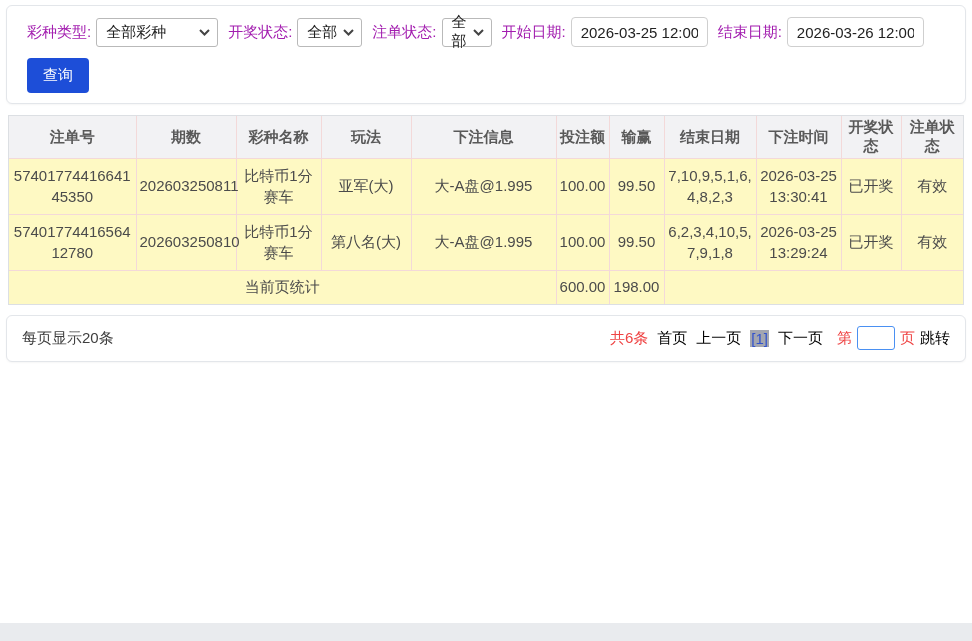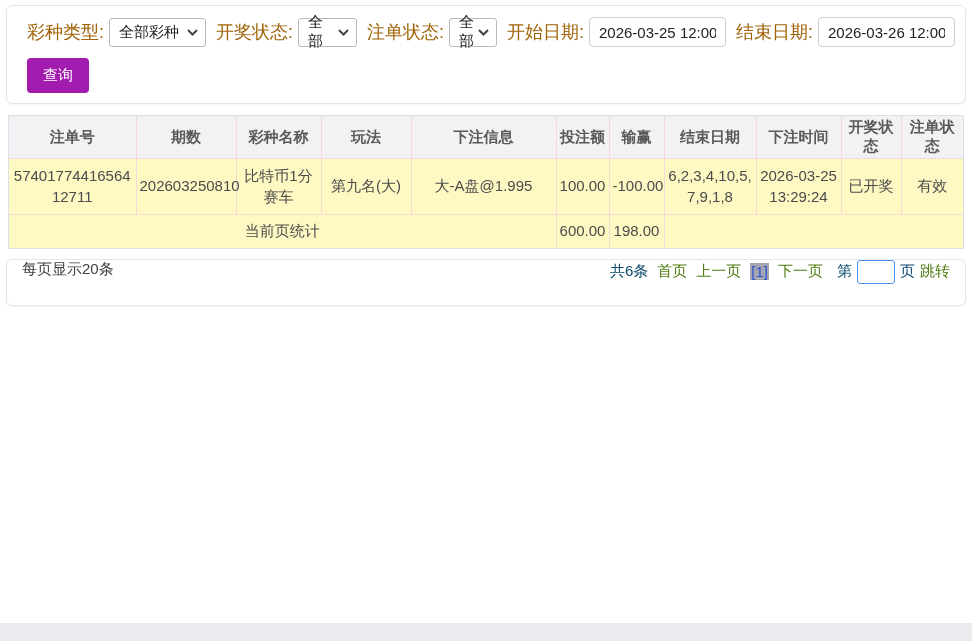--- a/index.html
+++ b/index.html
@@ -12,40 +12,40 @@
   }
   .panel {
     background:#fff;
     border:1px solid #e3e6ea;
     border-radius:6px;
     box-shadow:0 1px 2px rgba(0,0,0,.04);
   }
   
   .filter-panel { margin:5px 6px 0; padding:11px 10px 10px; }
   .filter-row { display:flex; align-items:center; flex-wrap:nowrap; }
-  .flabel { font-size:18px; color:#a16207; margin:0 5px 0 10px; white-space:nowrap; }
+  .flabel { font-size:15px; color:#a21caf; margin:0 5px 0 10px; white-space:nowrap; }
   .flabel:first-child { margin-left:10px; }
   .selectbox {
     display:inline-flex; align-items:center; justify-content:space-between;
     border:1px solid #b9b9b9; border-radius:3px; background:#fff;
     height:29px; padding:0 7px 0 9px; font-size:15px; color:#222; cursor:pointer;
   }
-  .w-lottery { width:109px; }
+  .w-lottery { width:122px; }
   .w-draw   { width:65px; }
   .w-bet    { width:50px; }
   .chev { flex:0 0 auto; margin-left:4px; display:flex; }
   .date-input {
     height:30px; width:137px;
     border:1px solid #cfcfcf; border-radius:4px;
     font-size:15px; color:#222; padding:0 9px;
     font-family:"Liberation Sans","DejaVu Sans",sans-serif;
   }
   .search-btn {
     margin:11px 0 0 10px;
-    background:#a21caf; color:#fff;
+    background:#1d4ed8; color:#fff;
     border:none; border-radius:4px;
     font-size:15px; padding:8px 16px; cursor:pointer;
     font-family:"Liberation Sans","DejaVu Sans",sans-serif;
   }
   
   .table-wrap { margin:11px 8px 0; border:1px solid #dcdfe3; background:#fef9c3; }
   table { width:100%; border-collapse:collapse; table-layout:fixed; }
   th {
     background:#f2f2f4; color:#595959; font-weight:bold;
     font-size:15px; height:39px; text-align:center;
@@ -58,28 +58,28 @@
   }
   .sumrow td { height:33px; }
   .sumrow:last-child td { border-bottom:none; }
   tr > *:first-child { border-left:none; }
   tr > *:last-child  { border-right:none; }
   thead th { border-top:none; }
   .break { word-break:break-all; }
   
   .footer-panel {
     margin:10px 6px 0; height:47px;
-    display:flex; align-items:flex-start; justify-content:space-between;
+    display:flex; align-items:center; justify-content:space-between;
     padding:0 15px;
   }
   .per-page { font-size:15px; color:#3f3f3f; }
   .pager { display:flex; align-items:center; font-size:15px; }
   .pager > * { margin-left:9px; }
-  .pg-text { color:#0c4a6e; }
-  .pg-link { color:#4d7c0f; cursor:pointer; text-decoration:none; }
+  .pg-text { color:#ef4444; }
+  .pg-link { color:#000000; cursor:pointer; text-decoration:none; }
   .pg-current { color:#3253cd; background:#a3a6b0; padding:0 1px; }
   .jump-group { display:flex; align-items:center; }
   .jump-group > * { margin-left:5px; }
   .pg-input {
     width:38px; height:24px;
     border:1px solid #4a90f2; border-radius:3px;
     font-size:14px; text-align:center;
   }
   .bottom-strip {
     position:absolute; left:0; right:0; bottom:0; height:18px;
@@ -151,27 +151,40 @@
       <th>投注额</th>
       <th>输赢</th>
       <th>结束日期</th>
       <th>下注时间</th>
       <th>开奖状态</th>
       <th>注单状态</th>
     </tr>
   </thead>
   <tbody>
     <tr>
-      <td class="break">5740177441656412711</td>
+      <td class="break">5740177441664145350</td>
+      <td>202603250811</td>
+      <td>比特币1分赛车</td>
+      <td>亚军(大)</td>
+      <td>大-A盘@1.995</td>
+      <td>100.00</td>
+      <td>99.50</td>
+      <td class="break">7,10,9,5,1,6,4,8,2,3</td>
+      <td>2026-03-25 13:30:41</td>
+      <td>已开奖</td>
+      <td>有效</td>
+    </tr>
+    <tr>
+      <td class="break">5740177441656412780</td>
       <td>202603250810</td>
       <td>比特币1分赛车</td>
-      <td>第九名(大)</td>
+      <td>第八名(大)</td>
       <td>大-A盘@1.995</td>
       <td>100.00</td>
-      <td>-100.00</td>
+      <td>99.50</td>
       <td class="break">6,2,3,4,10,5,7,9,1,8</td>
       <td>2026-03-25 13:29:24</td>
       <td>已开奖</td>
       <td>有效</td>
     </tr>
     <tr class="sumrow">
       <td colspan="5">当前页统计</td>
       <td>600.00</td>
       <td>198.00</td>
       <td colspan="4"></td>

